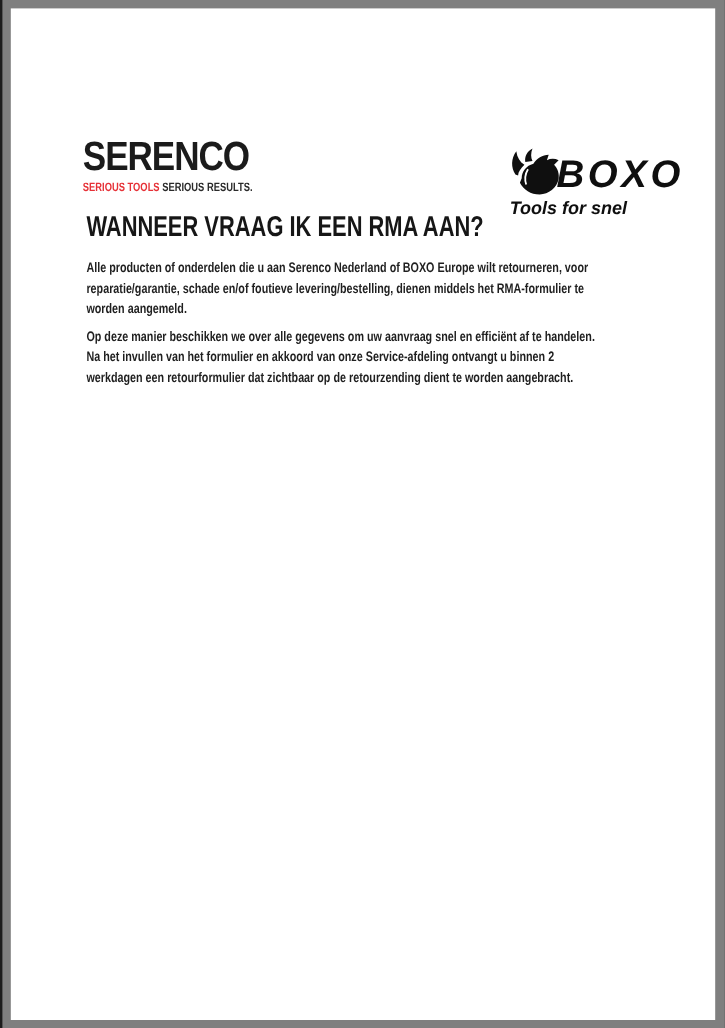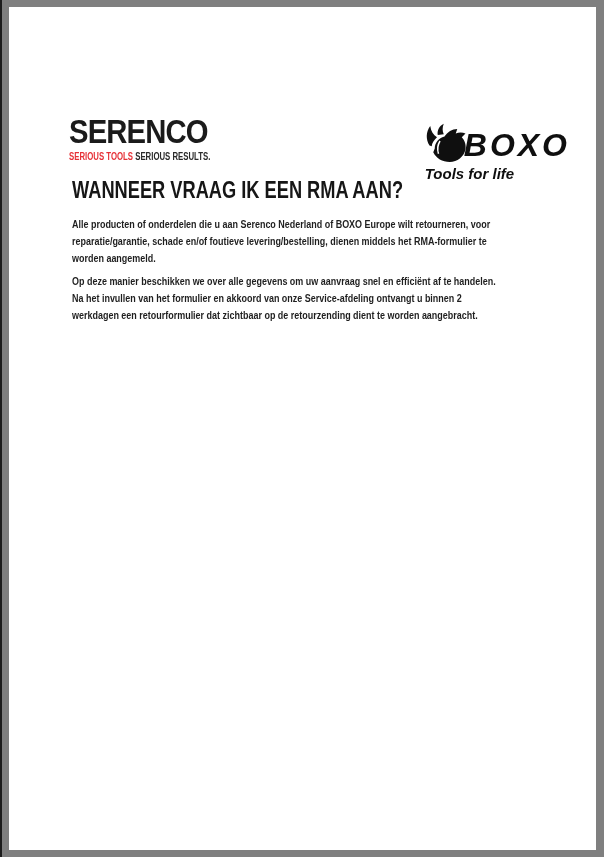--- a/index.html
+++ b/index.html
@@ -138,21 +138,21 @@
           <path fill="#0f0f0f" d="M6,30 C1,22 1,12 7,4 C8,11 11,16 16,19 C12,23 9,27 9,31 Z"></path>
 
           <path fill="#0f0f0f" d="M17,16 C16,10 19,4 25,1 C23,6 23,11 25,15 Z"></path>
 
           <path fill="#0f0f0f" d="M13,34 C13,27 18,20 26,18 C30,12 36,8 43,8 L41,14 C45,12 50,12 54,14 L49,19 C53,23 55,29 54,35 C52,45 43,52 33,52 C23,52 15,47 11,39 Z"></path>
 
           <path fill="none" stroke="#ffffff" stroke-width="2" d="M20,24 C17,29 16,35 18,41"></path>
         </svg>
         <div class="boxo-word">BOXO</div>
       </div>
-      <div class="boxo-tagline">Tools for life</div>
+      <div class="boxo-tagline">Tools for snel</div>
     </div>
 
     <h1 class="doc-title">WANNEER VRAAG IK EEN RMA AAN?</h1>
 
     <p class="para para-1">Alle producten of onderdelen die u aan Serenco Nederland of BOXO Europe wilt retourneren, voor
 reparatie/garantie, schade en/of foutieve levering/bestelling, dienen middels het RMA-formulier te
 worden aangemeld.</p>
 
     <p class="para para-2">Op deze manier beschikken we over alle gegevens om uw aanvraag snel en efficiënt af te handelen.
 Na het invullen van het formulier en akkoord van onze Service-afdeling ontvangt u binnen 2

